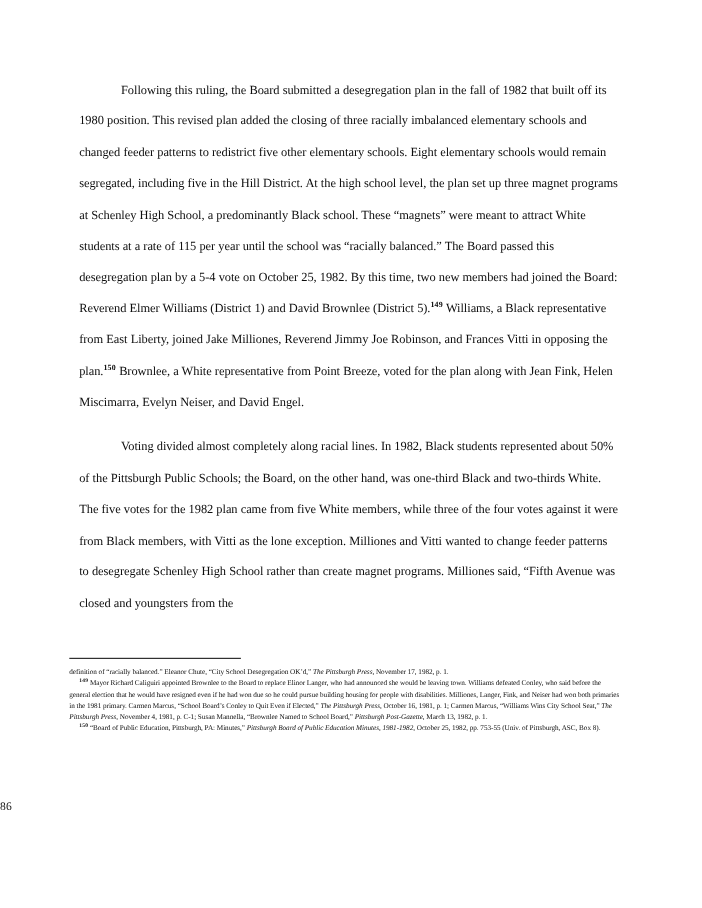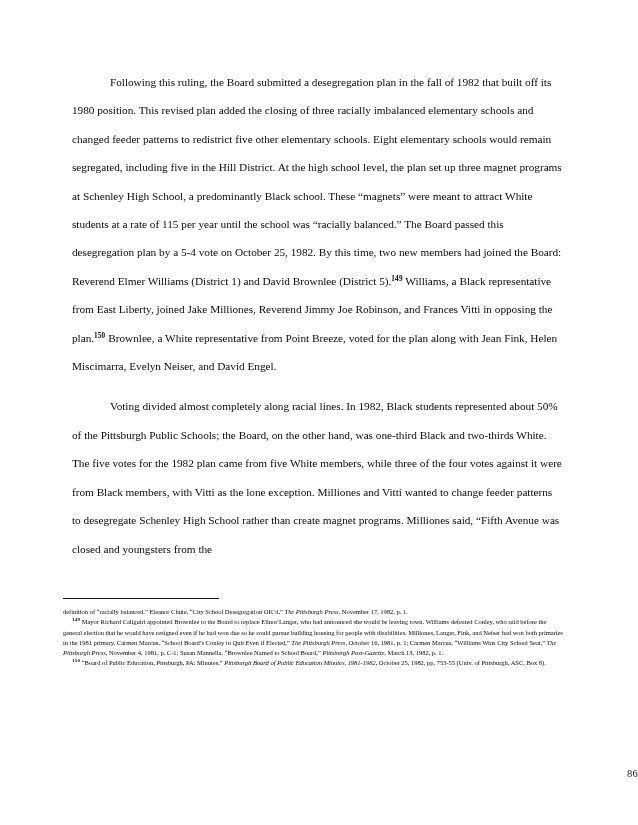--- a/index.html
+++ b/index.html
@@ -82,22 +82,22 @@
     vertical-align: 3px;
     line-height: 0;
     font-weight: 600;
     letter-spacing: 0.2px;
   }
   
   .page-number {
     position: absolute;
     left: 0;
     right: 0;
-    top: 768px;
-    text-align: right;
+    top: 728px;
+    text-align: left;
     font-size: 10.5px;
     color: #1a1a1a;
     letter-spacing: 0.2px;
   }
 </style>
 </head>
 <body>
 
 <div class="page">
 

